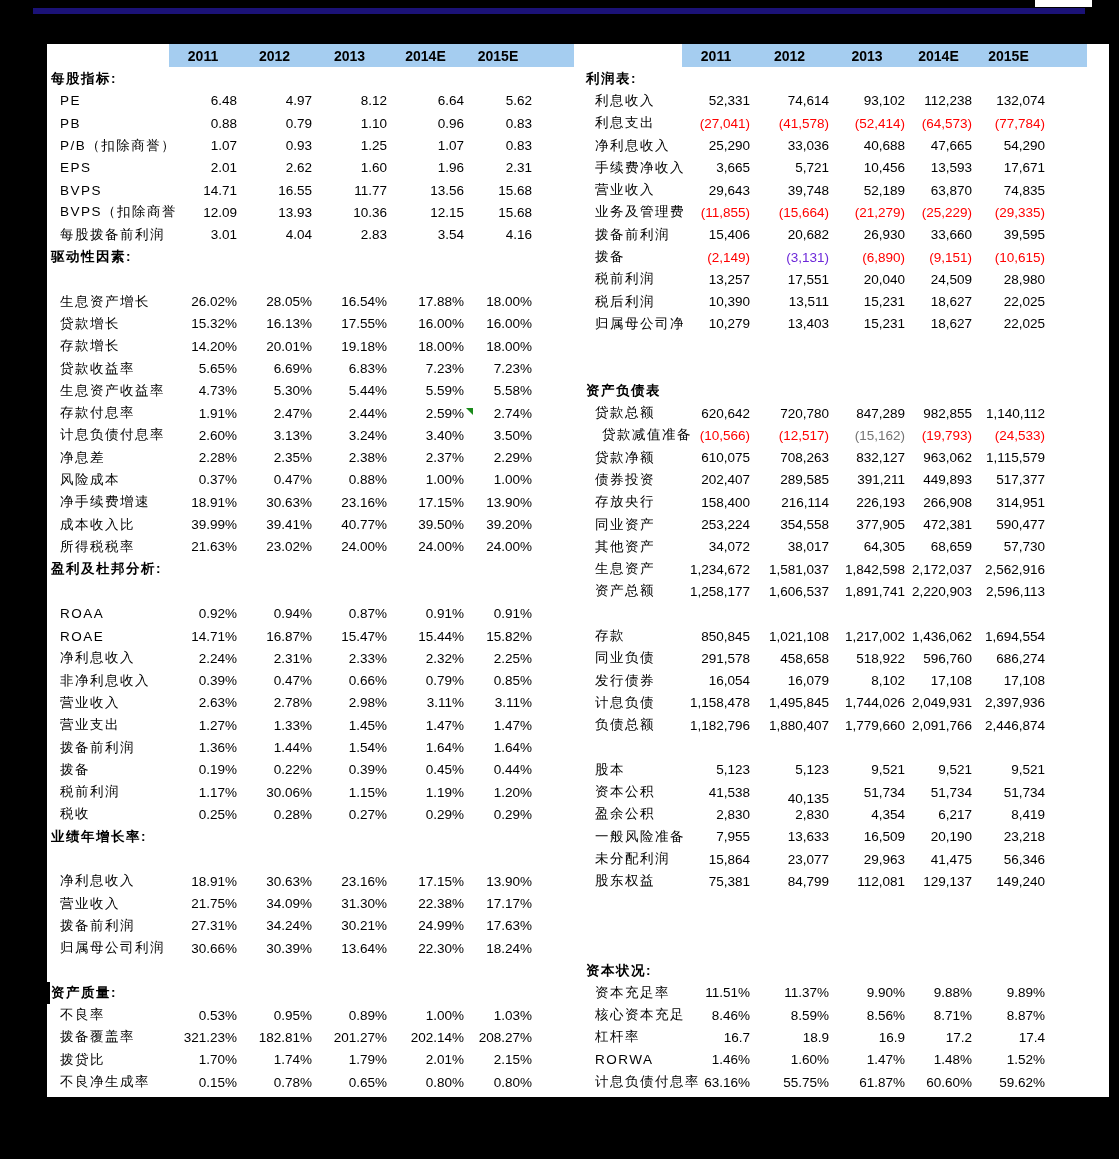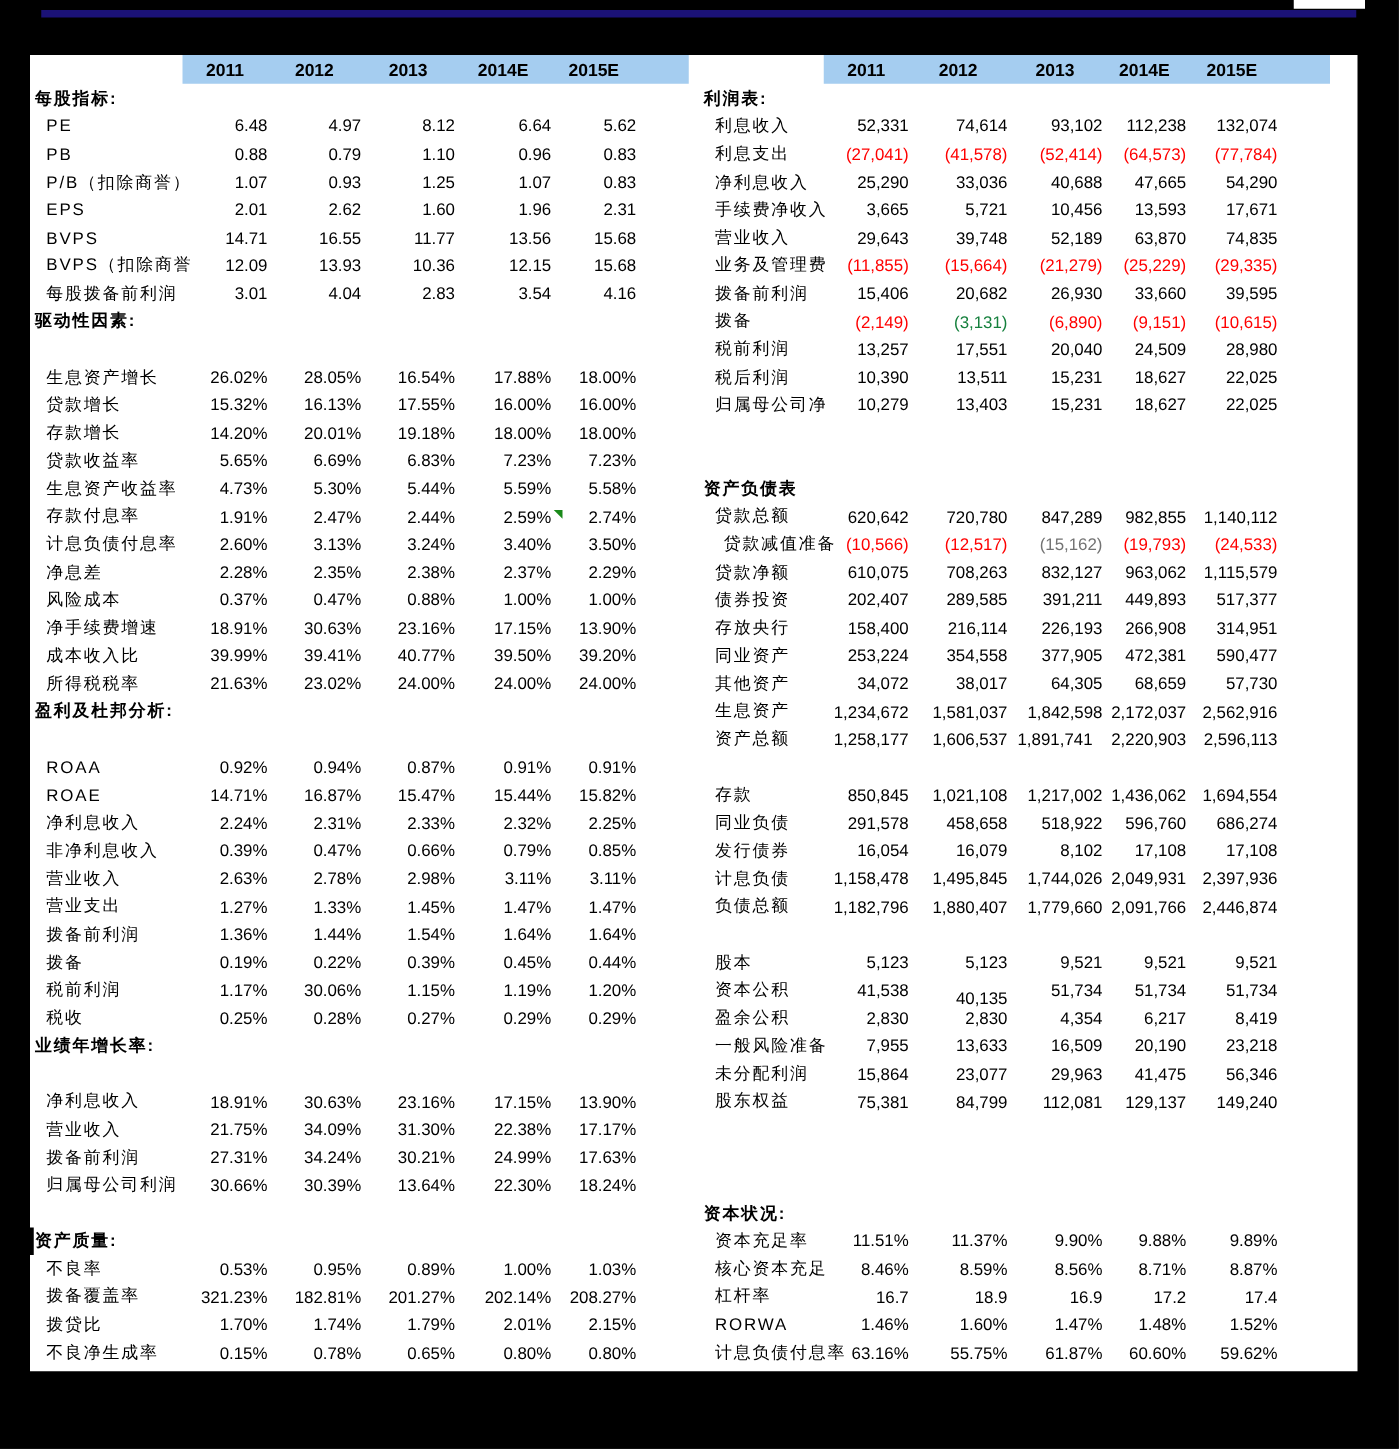--- a/index.html
+++ b/index.html
@@ -3,21 +3,21 @@
 <meta charset="utf-8">
 <style>
   html,body{margin:0;padding:0;background:#000;}
   body{
     width:1119px;height:1159px;position:relative;overflow:hidden;
     font-family:"Liberation Sans","DejaVu Sans",sans-serif;
     -webkit-font-smoothing:antialiased;
   }
   .topbar{position:absolute;left:33px;top:8px;width:1052px;height:6px;}
   .top-white{position:absolute;left:1035px;top:0;width:57px;height:7px;background:#fff;}
-  .content{position:absolute;left:24px;top:44px;width:1062px;height:1053px;background:#fff;}
+  .content{position:absolute;left:47px;top:44px;width:1062px;height:1053px;background:#fff;}
   .band{position:absolute;top:0;height:23px;}
   .band-left{left:122px;width:405px;}
   .band-right{left:635px;width:405px;}
   .tbl{position:absolute;top:0;}
   .tbl-left{left:0;width:530px;}
   .tbl-right{left:535px;width:512px;}
   .hrow{position:absolute;top:0;left:0;right:0;height:23px;display:flex;align-items:center;}
   .rows{position:absolute;left:0;right:0;top:23.5px;}
   .row{display:flex;align-items:center;height:22.3px;}
   .lbl{flex:0 0 auto;white-space:nowrap;font-size:13.5px;color:#000;letter-spacing:1.5px;}
@@ -436,21 +436,21 @@
           <span class="lbl">拨备前利润</span>
           <span class="cell" style="width: 68px;">15,406</span>
           <span class="cell" style="width: 79px;">20,682</span>
           <span class="cell" style="width: 76px;">26,930</span>
           <span class="cell" style="width: 67px;">33,660</span>
           <span class="cell" style="width: 73px;">39,595</span>
         </div>
         <div class="row">
           <span class="lbl">拨备</span>
           <span class="cell neg" style="width: 68px; color: rgb(255, 0, 0);">(2,149)</span>
-          <span class="cell neg" style="width: 79px; color: #15803d;">(3,131)</span>
+          <span class="cell neg" style="width: 79px; color: #6d28d9;">(3,131)</span>
           <span class="cell neg" style="width: 76px; color: rgb(255, 0, 0);">(6,890)</span>
           <span class="cell neg" style="width: 67px; color: rgb(255, 0, 0);">(9,151)</span>
           <span class="cell neg" style="width: 73px; color: rgb(255, 0, 0);">(10,615)</span>
         </div>
         <div class="row">
           <span class="lbl">税前利润</span>
           <span class="cell" style="width: 68px;">13,257</span>
           <span class="cell" style="width: 79px;">17,551</span>
           <span class="cell" style="width: 76px;">20,040</span>
           <span class="cell" style="width: 67px;">24,509</span>
@@ -538,21 +538,21 @@
           <span class="cell" style="width: 68px;">1,234,672</span>
           <span class="cell" style="width: 79px;">1,581,037</span>
           <span class="cell" style="width: 76px;">1,842,598</span>
           <span class="cell" style="width: 67px;">2,172,037</span>
           <span class="cell" style="width: 73px;">2,562,916</span>
         </div>
         <div class="row">
           <span class="lbl">资产总额</span>
           <span class="cell" style="width: 68px;">1,258,177</span>
           <span class="cell" style="width: 79px;">1,606,537</span>
-          <span class="cell" style="width: 76px; text-align: center;">1,891,741</span>
+          <span class="cell" style="width: 76px;">1,891,741</span>
           <span class="cell" style="width: 67px;">2,220,903</span>
           <span class="cell" style="width: 73px;">2,596,113</span>
         </div>
         <div class="row"></div>
         <div class="row">
           <span class="lbl">存款</span>
           <span class="cell" style="width: 68px;">850,845</span>
           <span class="cell" style="width: 79px;">1,021,108</span>
           <span class="cell" style="width: 76px;">1,217,002</span>
           <span class="cell" style="width: 67px;">1,436,062</span>

